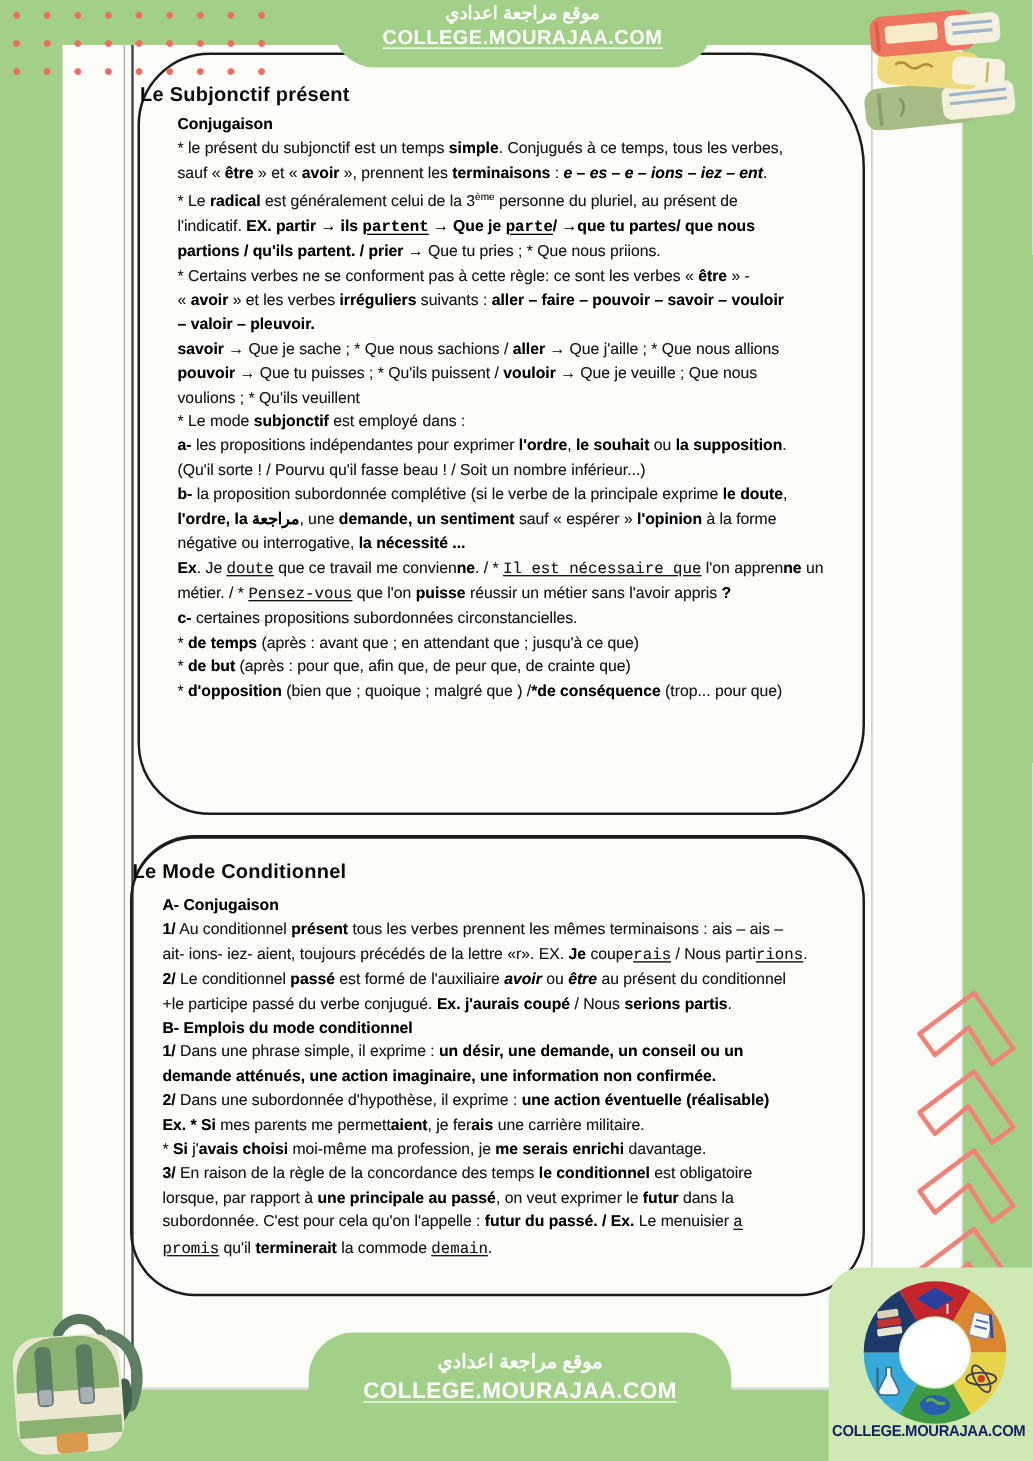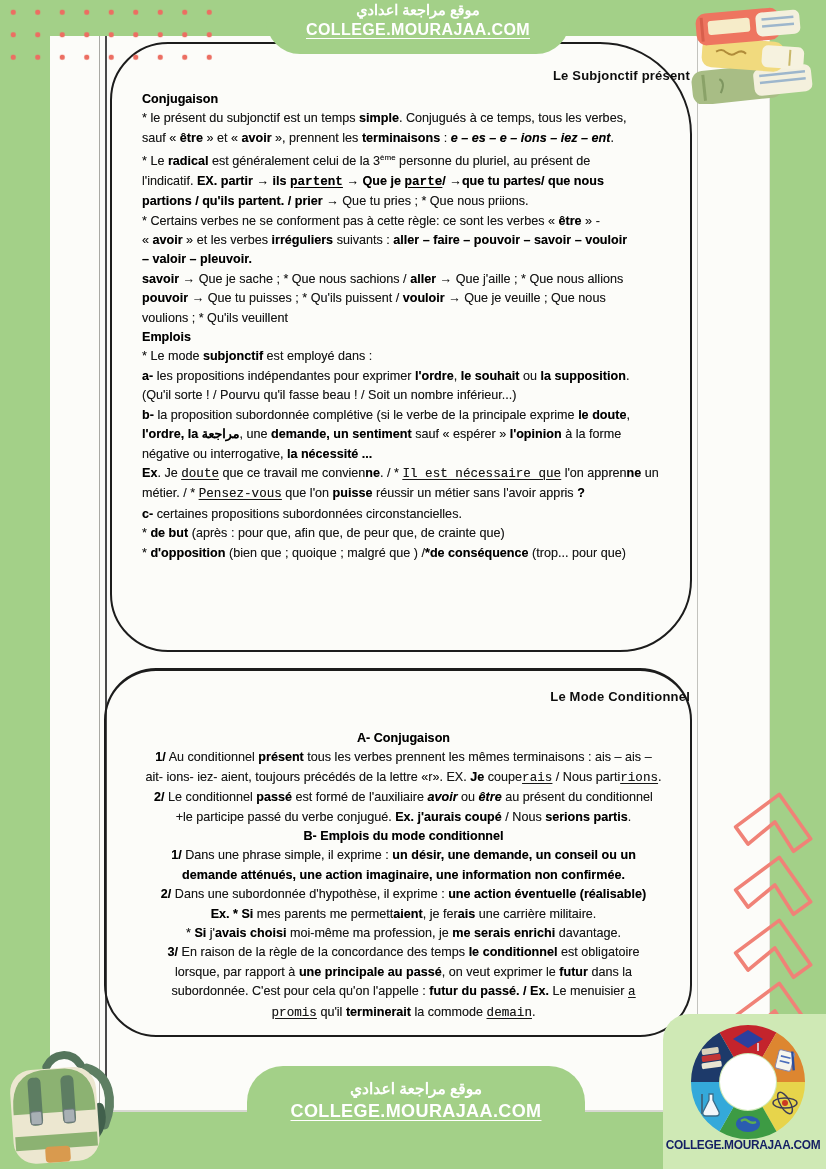--- a/index.html
+++ b/index.html
@@ -8,27 +8,27 @@
   .abs{position:absolute;}
   
   .page{left:50px;top:36px;width:720px;height:1076px;background:#fcfcf9;
         box-shadow:inset 0 -2px 0 #d8d8d2, inset -1px 0 0 #e4e4de;}
   .scanline{background:#4a4a4a;top:36px;height:1076px;width:2px;}
   .scanline.light{background:#a9a9a4;width:1px;}
   
   .card{border:2.5px solid #1c1c1c;border-radius:62px;background:transparent;color:#141414;}
   #card1{left:110px;top:42px;width:578px;height:606px;border-radius:58px 92px 72px 58px;}
   #card2{left:104px;top:668px;width:584px;height:364px;border-radius:52px;border-top-width:3.5px;}
-  .card-title{position:absolute;left:0;right:0;text-align:right;font-weight:bold;
-              font-size:13px;letter-spacing:.2px;color:#0d0d0d;}
+  .card-title{position:absolute;left:0;right:0;text-align:left;font-weight:bold;
+              font-size:16px;letter-spacing:.2px;color:#0d0d0d;}
   #card1 .card-title{top:24px;}
-  #card2 .card-title{top:18px;padding-left:40px;}
+  #card2 .card-title{top:18px;}
   .lines{position:absolute;left:30px;right:13px;top:46px;font-size:12.6px;line-height:19.4px;
          color:#171717;text-shadow:0 0 .4px rgba(20,20,20,.45);}
-  #card2 .lines{top:58px;left:24px;text-align:center;}
+  #card2 .lines{top:44px;left:24px;}
   .ln b{color:#000;}
   .ln u{text-underline-offset:2px;font-family:Liberation Mono, monospace;}
   .ln sup{font-size:8px;margin-top:32px;}
   
   .bubble{background:#a3d088;color:#fff;text-align:center;font-weight:bold;}
   #header-bubble{left:266px;top:-14px;width:304px;height:68px;border-radius:0 0 34px 34px;
                  padding-top:16px;box-sizing:border-box;}
   #footer-bubble{left:247px;top:1066px;width:338px;height:103px;border-radius:36px 36px 0 0;
                  padding-top:14px;box-sizing:border-box;}
   .arabic-line{display:block;font-size:14.5px;text-underline-offset:3px;}
@@ -66,30 +66,30 @@
       <div class="ln">sauf « <b>être</b> » et « <b>avoir</b> », prennent les <b>terminaisons</b> : <b><i>e – es – e – ions – iez – ent</i></b>.</div>
       <div class="ln">* Le <b>radical</b> est généralement celui de la 3<sup>ème</sup> personne du pluriel, au présent de</div>
       <div class="ln">l'indicatif. <b>EX. partir → ils <u>partent</u> → Que je <u>parte</u>/ →que tu partes/ que nous</b></div>
       <div class="ln"><b>partions / qu'ils partent. / prier →</b> Que tu pries ; * Que nous priions.</div>
       <div class="ln">* Certains verbes ne se conforment pas à cette règle: ce sont les verbes « <b>être</b> » -</div>
       <div class="ln">« <b>avoir</b> » et les verbes <b>irréguliers</b> suivants : <b>aller – faire – pouvoir – savoir – vouloir</b></div>
       <div class="ln"><b>– valoir – pleuvoir.</b></div>
       <div class="ln"><b>savoir</b> → Que je sache ; * Que nous sachions / <b>aller</b> → Que j'aille ; * Que nous allions</div>
       <div class="ln"><b>pouvoir</b> → Que tu puisses ; * Qu'ils puissent / <b>vouloir</b> → Que je veuille ; Que nous</div>
       <div class="ln">voulions ; * Qu'ils veuillent</div>
-      <div class="ln"><b>Emplois</b></div>
       <div class="ln">* Le mode <b>subjonctif</b> est employé dans :</div>
       <div class="ln"><b>a-</b>  les propositions indépendantes pour exprimer <b>l'ordre</b>, <b>le souhait</b> ou <b>la supposition</b>.</div>
       <div class="ln">(Qu'il sorte ! / Pourvu qu'il fasse beau ! / Soit un nombre inférieur...)</div>
       <div class="ln"><b>b-</b>  la proposition subordonnée complétive (si le verbe de la principale exprime <b>le doute</b>,</div>
       <div class="ln"><b>l'ordre, la مراجعة</b>, une <b>demande, un sentiment</b> sauf « espérer » <b>l'opinion</b> à la forme</div>
       <div class="ln">négative ou interrogative, <b>la nécessité ...</b></div>
       <div class="ln"><b>Ex</b>. Je <u>doute</u> que ce travail me convien<b>ne</b>.  / * <u>Il est nécessaire que</u> l'on appren<b>ne</b> un</div>
       <div class="ln">métier. / * <u>Pensez-vous</u> que l'on <b>puisse</b> réussir un métier sans l'avoir appris <b>?</b></div>
       <div class="ln"><b>c-</b>  certaines propositions subordonnées circonstancielles.</div>
+      <div class="ln">* <b>de temps</b> (après : avant que ; en attendant que ; jusqu'à ce que)</div>
       <div class="ln">*  <b>de but</b> (après : pour que, afin que, de peur que, de crainte que)</div>
       <div class="ln">*  <b>d'opposition</b> (bien que ; quoique ; malgré que ) /<b>*de conséquence</b> (trop... pour que)</div>
     </div>
 </div>
 
 <div class="abs card" id="card2">
   <div class="card-title">Le Mode Conditionnel</div>
   <div class="lines">
       <div class="ln"><b>A-  Conjugaison</b></div>
       <div class="ln"><b>1/</b> Au conditionnel <b>présent</b> tous les verbes prennent les mêmes terminaisons : ais – ais –</div>

